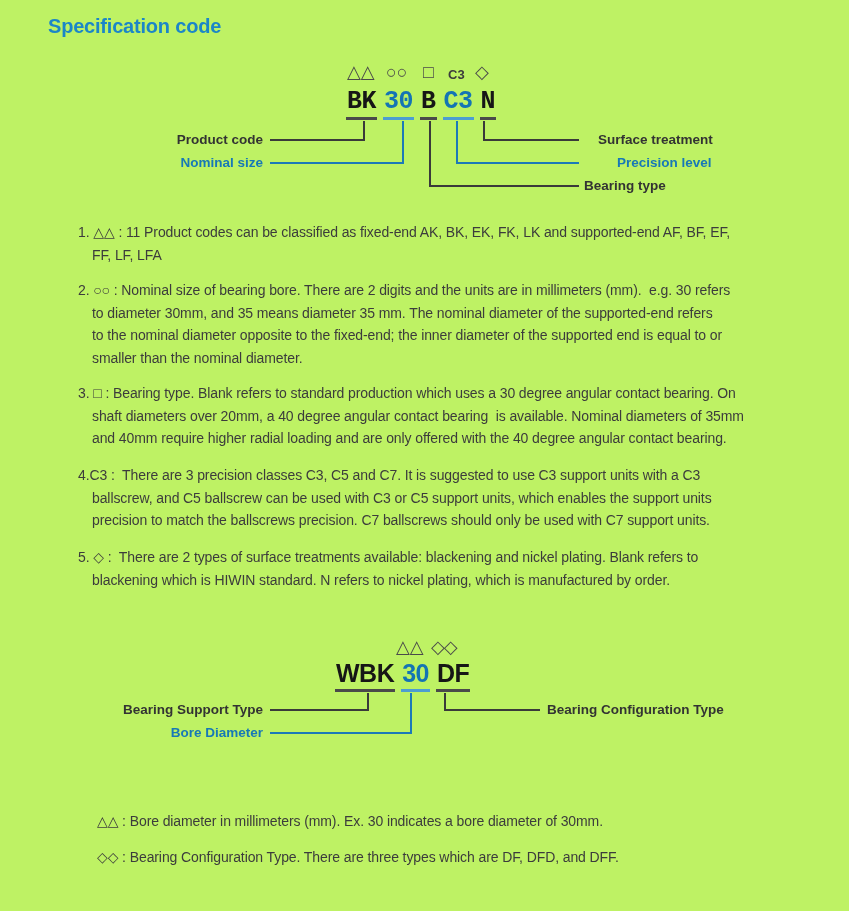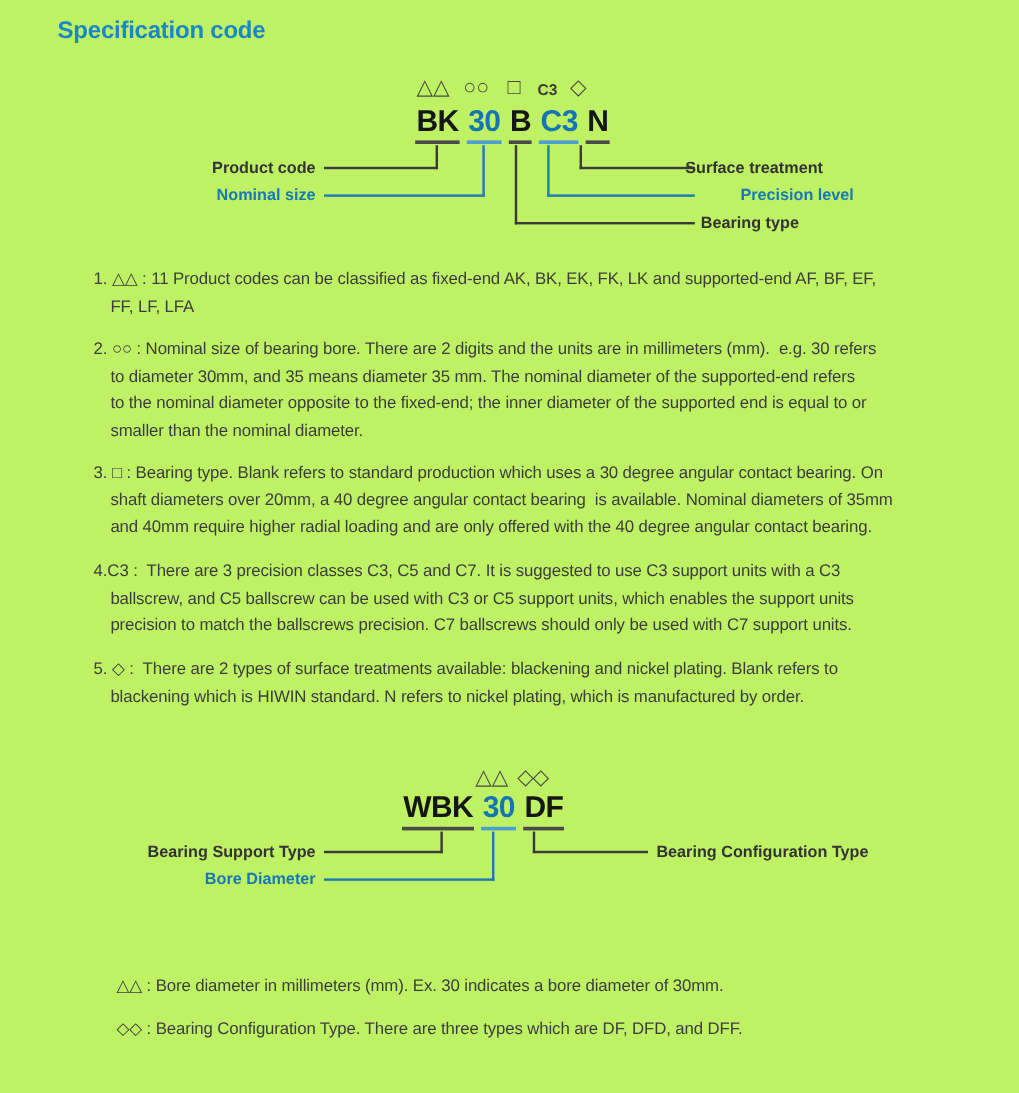--- a/index.html
+++ b/index.html
@@ -39,42 +39,42 @@
   <div class="abs page-title" style="left:48px;top:15px;">Specification code</div>
 
   <div>
 
     <span class="abs sym" style="left:347px;top:63px;">△△</span>
     <span class="abs sym" style="left:386px;top:63px;">○○</span>
     <span class="abs sym" style="left:423px;top:63px;">□</span>
     <span class="abs sym-small" style="left:448px;top:68px;">C3</span>
     <span class="abs sym" style="left:475px;top:63px;">◇</span>
 
-    <div class="abs code-row" style="left:346px;top:89px;">
+    <div class="abs code-row" style="left:346px;top:89px;font-family:Liberation Mono, monospace;">
       <span class="tok dark">BK</span>
       <span class="tok blue">30</span>
       <span class="tok dark">B</span>
       <span class="tok blue">C3</span>
       <span class="tok dark">N</span>
     </div>
 
     <div class="vl" style="left:363px;top:121px;height:20px;"></div>
     <div class="hl" style="left:270px;top:139px;width:95px;"></div>
     <div class="vl blue" style="left:402px;top:121px;height:43px;"></div>
     <div class="hl blue" style="left:270px;top:162px;width:134px;"></div>
     <div class="vl" style="left:429px;top:121px;height:66px;"></div>
     <div class="hl" style="left:429px;top:185px;width:150px;"></div>
     <div class="vl blue" style="left:456px;top:121px;height:43px;"></div>
     <div class="hl blue" style="left:456px;top:162px;width:123px;"></div>
     <div class="vl" style="left:483px;top:121px;height:20px;"></div>
     <div class="hl" style="left:483px;top:139px;width:96px;"></div>
 
     <div class="lbl ralign" style="left:60px;top:132px;width:203px;">Product code</div>
     <div class="lbl ralign blue" style="left:60px;top:155px;width:203px;">Nominal size</div>
-    <div class="lbl" style="left:571px;top:132px;">Surface treatment</div>
+    <div class="lbl" style="left:598px;top:132px;">Surface treatment</div>
     <div class="lbl blue" style="left:585px;top:155px;padding-left:32px;">Precision level</div>
     <div class="lbl" style="left:584px;top:178px;">Bearing type</div>
   </div>
 
   <div class="note" style="left:78px;top:221px;">
     <div class="nl">1. △△ : 11 Product codes can be classified as fixed-end AK, BK, EK, FK, LK and supported-end AF, BF, EF,</div>
     <div class="nl cont">FF, LF, LFA</div>
   </div>
 
   <div class="note" style="left:78px;top:279px;">

